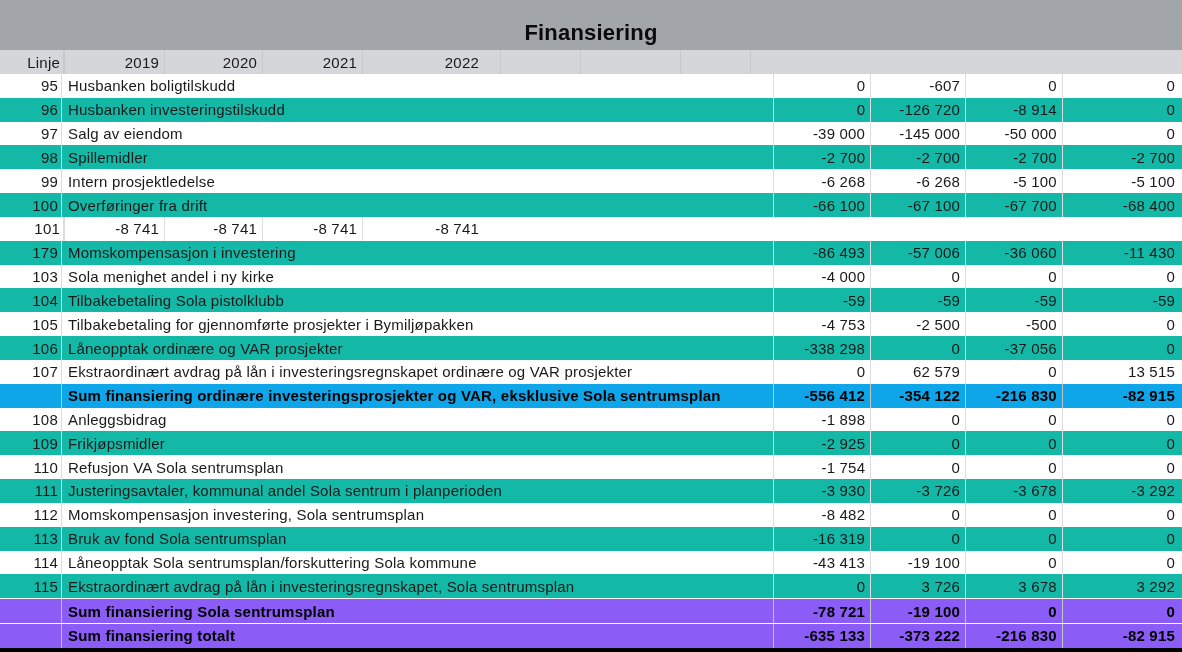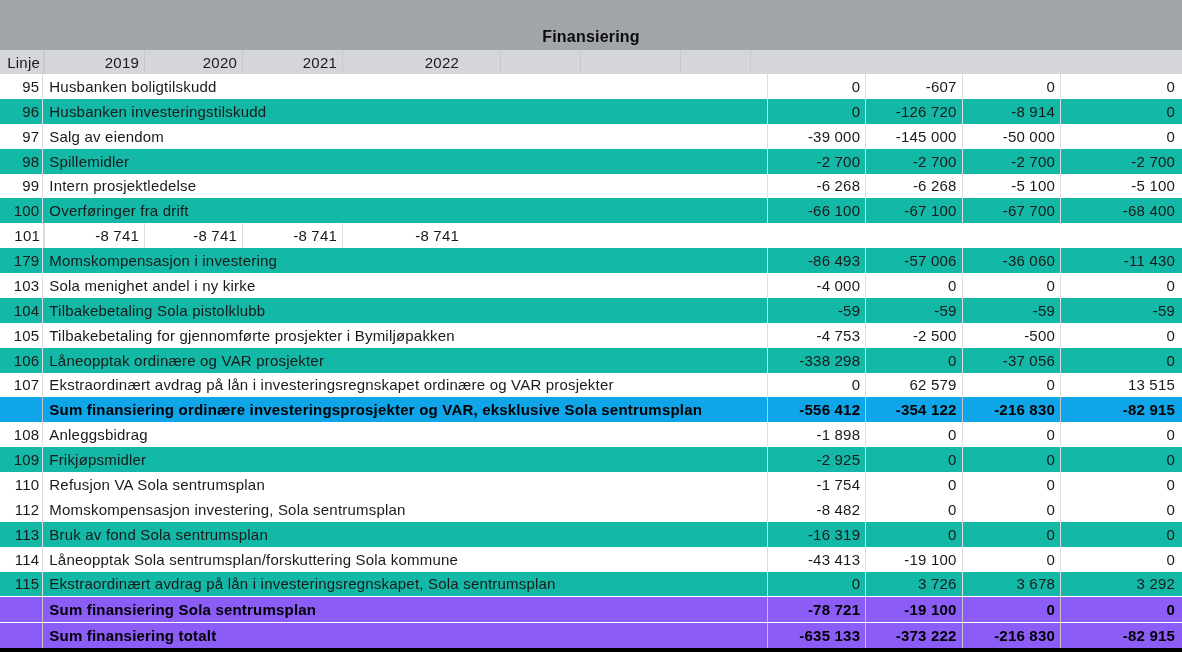--- a/index.html
+++ b/index.html
@@ -7,32 +7,32 @@
     width:1182px;height:652px;box-sizing:border-box;
     border-bottom:4px solid #000;
     font-family:"Liberation Sans",sans-serif;
     font-size:15px;letter-spacing:0.2px;color:#1a1a1a;
     display:flex;flex-direction:column;background:#fff;overflow:hidden;
   }
   .title-bar{
     flex:0 0 50px;background:#a2a5aa;
     display:flex;justify-content:center;align-items:flex-end;
     padding-bottom:4px;box-sizing:border-box;
-    font-weight:bold;font-size:16px;color:#0a0a0a;
+    font-weight:bold;font-size:22px;color:#0a0a0a;
   }
   .header-row{
     flex:0 0 24px;background:#d4d6d9;display:flex;position:relative;
     --div:#c6c8cb;
   }
   .gd{position:absolute;top:0;bottom:0;width:1px;background:#c6c8cb;}
   .gd1{left:500px}.gd2{left:580px}.gd3{left:680px}.gd4{left:750px}
   #rows{flex:1 1 auto;display:flex;flex-direction:column;}
   .row{flex:1 1 0;display:flex;min-height:0;--div:#dcddde;}
   .cell{display:flex;align-items:center;box-sizing:border-box;white-space:nowrap;overflow:hidden;}
-  .c-linje{width:44px;justify-content:flex-end;padding-right:3px;border-right:1px solid var(--div);}
+  .c-linje{width:64px;justify-content:flex-end;padding-right:3px;border-right:1px solid var(--div);}
   .c-label{width:736px;padding-left:6px;}
   .c-val{justify-content:flex-end;padding-right:5px;border-left:1px solid var(--div);}
   .v19{width:100px}.v20{width:98px}.v21{width:100px}
   .v22{width:124px;padding-right:7px}
   .row.white{background:#ffffff;border-radius:11px;}
   .row.gray{background:#14b8a6;}
   .row.subtotal{background:#0ea5e9;font-weight:bold;color:#000;--div:#c3c5c9;}
   .row.total{background:#8b5cf6;font-weight:bold;color:#000;--div:#c3c5c9;border-top:1px solid #ffffff;}
   .th{color:#1a1a1a;}
 </style>
@@ -183,20 +183,28 @@
     <div class="cell c-val v22">0</div>
   </div>
       <div class="row white">
     <div class="cell c-linje">110</div>
     <div class="cell c-label">Refusjon VA Sola sentrumsplan</div>
     <div class="cell c-val v19">-1 754</div>
     <div class="cell c-val v20">0</div>
     <div class="cell c-val v21">0</div>
     <div class="cell c-val v22">0</div>
   </div>
+      <div class="row gray">
+    <div class="cell c-linje">111</div>
+    <div class="cell c-label">Justeringsavtaler, kommunal andel Sola sentrum i planperioden</div>
+    <div class="cell c-val v19">-3 930</div>
+    <div class="cell c-val v20">-3 726</div>
+    <div class="cell c-val v21">-3 678</div>
+    <div class="cell c-val v22">-3 292</div>
+  </div>
       <div class="row white">
     <div class="cell c-linje">112</div>
     <div class="cell c-label">Momskompensasjon investering, Sola sentrumsplan</div>
     <div class="cell c-val v19">-8 482</div>
     <div class="cell c-val v20">0</div>
     <div class="cell c-val v21">0</div>
     <div class="cell c-val v22">0</div>
   </div>
       <div class="row gray">
     <div class="cell c-linje">113</div>

